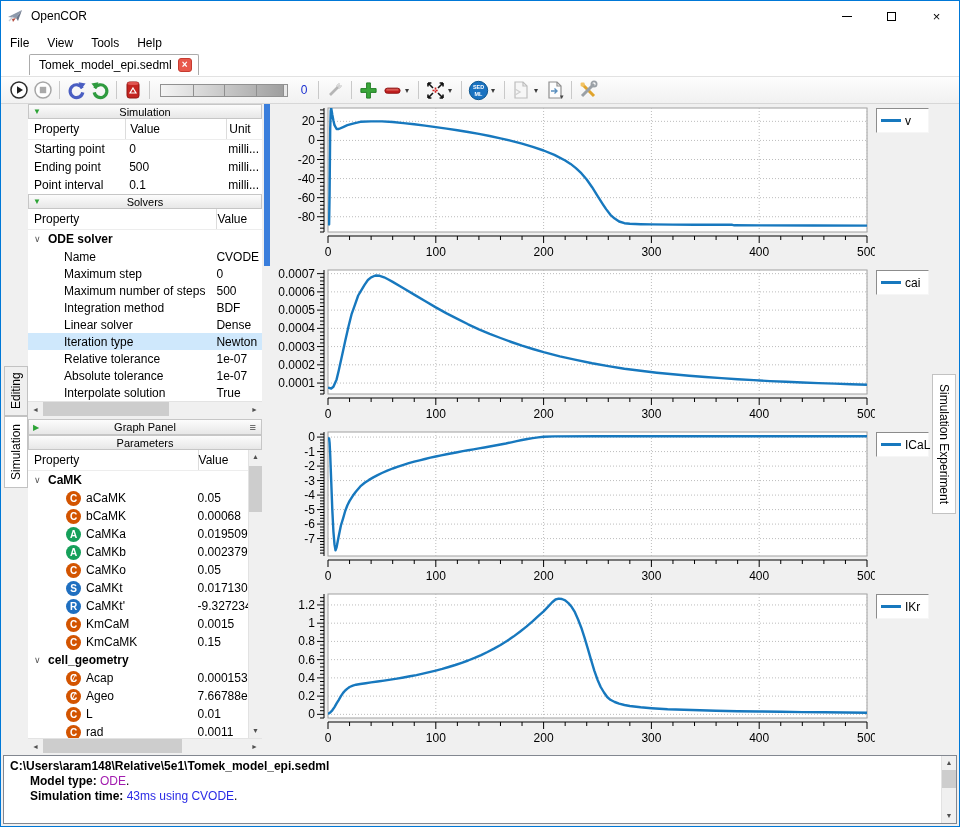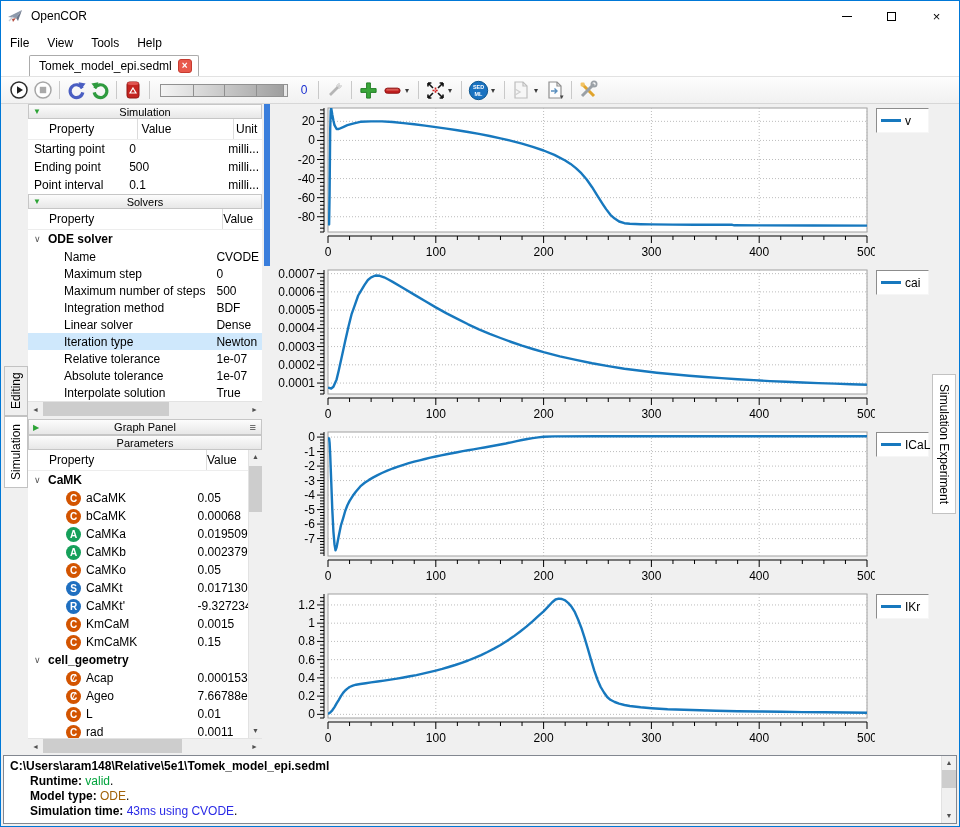--- a/index.html
+++ b/index.html
@@ -14,21 +14,21 @@
   .wbtn { width: 45px; height: 29px; display: flex; align-items: center; justify-content: center; color: #000; }
   .wbtn .minglyph { width: 10px; height: 1px; background: #000; }
   .wbtn .maxglyph { width: 9px; height: 9px; border: 1px solid #000; }
   .wbtn .closeglyph { font-size: 13px; font-weight: 400; }
 
   
   .menubar { height: 23px; background: #fff; display: flex; align-items: center; flex: 0 0 auto; }
   .menu-item { font-size: 12px; padding: 3px 9px; color: #000; }
 
   
-  .tabbar { height: 22px; background: #fff; display: flex; align-items: center; padding-left: 28px; flex: 0 0 auto; }
+  .tabbar { height: 22px; background: #fff; display: flex; align-items: flex-start; padding-left: 28px; flex: 0 0 auto; }
   .tab { display: flex; align-items: center; gap: 6px; border: 1px solid #ababab; border-bottom: none; border-radius: 2px 2px 0 0; background: #fff; padding: 3px 6px 3px 9px; font-size: 12px; height: 21px; }
   .tab-close { width: 14px; height: 14px; background: #e8584b; border: 1px solid #c63b30; border-radius: 3px; color: #fff; font-size: 10px; line-height: 12px; text-align: center; font-weight: bold; }
 
   
   .toolbar { height: 28px; background: linear-gradient(#fdfdfd,#f1f1f1); border-top: 1px solid #e2e2e2; border-bottom: 1px solid #d7d7d7; display: flex; align-items: center; padding: 0 6px; flex: 0 0 auto; }
   .tbtn { width: 24px; height: 24px; display: flex; align-items: center; justify-content: center; }
   .tsep { width: 1px; height: 18px; background: #c9c9c9; margin: 0 4px; }
   .caret { font-size: 8px; color: #3a3a3a; margin-left: 1px; width: 9px; }
   .slider { width: 128px; height: 13px; border: 1px solid #919191; background: linear-gradient(to right,#f4f4f4,#9c9c9c); position: relative; margin: 0 6px; }
   .slider i { position: absolute; top: 0; bottom: 0; width: 1px; background: #8f8f8f; }
@@ -43,21 +43,21 @@
   .vstrip.right .vtab { writing-mode: vertical-rl; left: 0; }
   .vtab.sel { background: #fff; }
 
   
   .leftpanel { width: 236px; flex: 0 0 auto; background: #fff; display: flex; flex-direction: column; border-right: 2px solid #f0f0f0; }
   .sechdr { height: 15px; flex: 0 0 auto; background: linear-gradient(#fcfcfc,#e7e7e7); border: 1px solid #c6c6c6; display: flex; align-items: center; font-size: 11px; position: relative; }
   .sechdr .ttl { flex: 1; text-align: center; }
   .sechdr .arrow { position: absolute; left: 4px; font-size: 8px; color: #2ca335; }
   .sechdr .burger { position: absolute; right: 5px; font-size: 11px; color: #444; }
   .thead { height: 21px; flex: 0 0 auto; display: flex; align-items: center; font-size: 12px; background: #fff; border-bottom: 1px solid #ededed; }
-  .thead > div { border-left: 1px solid #dcdcdc; height: 100%; display: flex; align-items: center; margin-left: 15px; }
+  .thead > div { border-left: 1px solid #dcdcdc; height: 100%; display: flex; align-items: center; }
   .thead > div:first-child { border-left: none; }
   .trow { display: flex; align-items: center; font-size: 12px; height: 18px; flex: 0 0 auto; background: #fff; }
   .trow.sel { background: #cfe8fc; }
   .trow.srow { height: 17px; }
   .cell { overflow: hidden; white-space: nowrap; }
   
   .sim .c1 { width: 98px; padding-left: 6px; }
   .sim .c2 { width: 102px; padding-left: 4px; }
   .sim .c3 { width: 36px; padding-left: 2px; }
   
@@ -918,22 +918,21 @@
     </div>
   </div>
 
   <div class="splitter"></div>
 
   <div class="console">
     <div class="console-inner">
       <div class="console-text">
         <div class="cpath">C:\Users\aram148\Relative\5e1\Tomek_model_epi.sedml</div>
         <div id="console-lines">
-            <div class="cline"><b>Runtime: </b><span style="color: rgb(0, 163, 60);">valid</span><span>.</span></div>
-            <div class="cline"><b>Model type: </b><span style="color: #a16207;">ODE</span><span>.</span></div>
+            <div class="cline"><b>Model type: </b><span style="color: #a21caf;">ODE</span><span>.</span></div>
             <div class="cline"><b>Simulation time: </b><span style="color: rgb(42, 42, 230);">43ms using CVODE</span><span>.</span></div>
           </div>
       </div>
       <div class="console-scroll">
         <div class="arr">▲</div>
         <div class="thumb"></div>
         <div class="arr dn">▼</div>
       </div>
     </div>
   </div>

